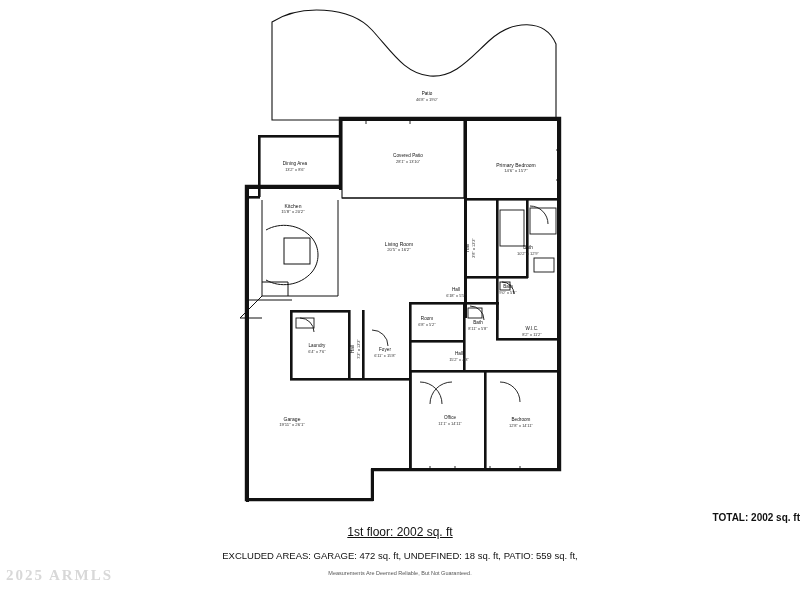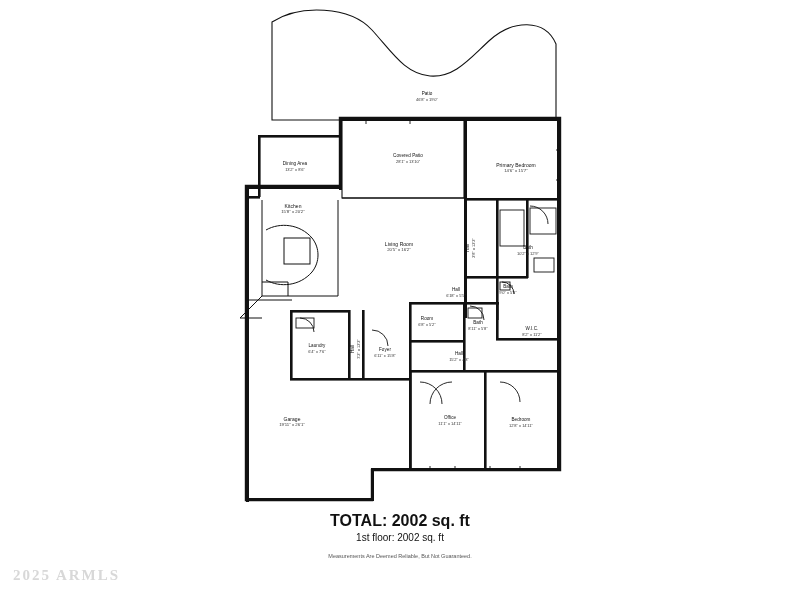--- a/index.html
+++ b/index.html
@@ -47,43 +47,45 @@
     transform: translate(-50%, -50%) rotate(-90deg);
   }
   .summary {
     position: absolute;
     left: 0;
     top: 512px;
     width: 800px;
     text-align: center;
   }
   .summary .total {
-    font-size: 16px;
+    font-size: 10px;
     font-weight: bold;
     color: #111;
     margin-bottom: 2px;
+    text-align: right;
   }
   .summary .floor {
-    font-size: 10px;
+    font-size: 12px;
     color: #111;
     margin-bottom: 10px;
+    text-decoration: underline;
   }
   .summary .excl {
     font-size: 9.5px;
     color: #111;
     line-height: 1.45;
   }
   .summary .disc {
     margin-top: 7px;
     font-size: 5.5px;
     color: #555;
   }
   .watermark {
     position: absolute;
-    left: 13px;
+    left: 6px;
     bottom: 16px;
     font-size: 15px;
     font-family: "Liberation Serif", serif;
     letter-spacing: 2px;
     color: #d8d8d8;
     font-weight: bold;
     user-select: none;
   }
 </style>
 </head>
@@ -257,16 +259,17 @@
     </div>
     <div class="room-label rot" style="left: 355px; top: 349px;">
       <span class="nm">Hall</span>
       <span class="dm">3'2" x 12'2"</span>
     </div>
   </div>
 
 <div class="summary">
   <div class="total">TOTAL: 2002 sq. ft</div>
   <div class="floor">1st floor: 2002 sq. ft</div>
+  <div class="excl">EXCLUDED AREAS: GARAGE: 472 sq. ft, UNDEFINED: 18 sq. ft, PATIO: 559 sq. ft,</div>
   <div class="disc">Measurements Are Deemed Reliable, But Not Guaranteed.</div>
 </div>
 
 <div class="watermark">2025 ARMLS</div>
 
 </body></html>

